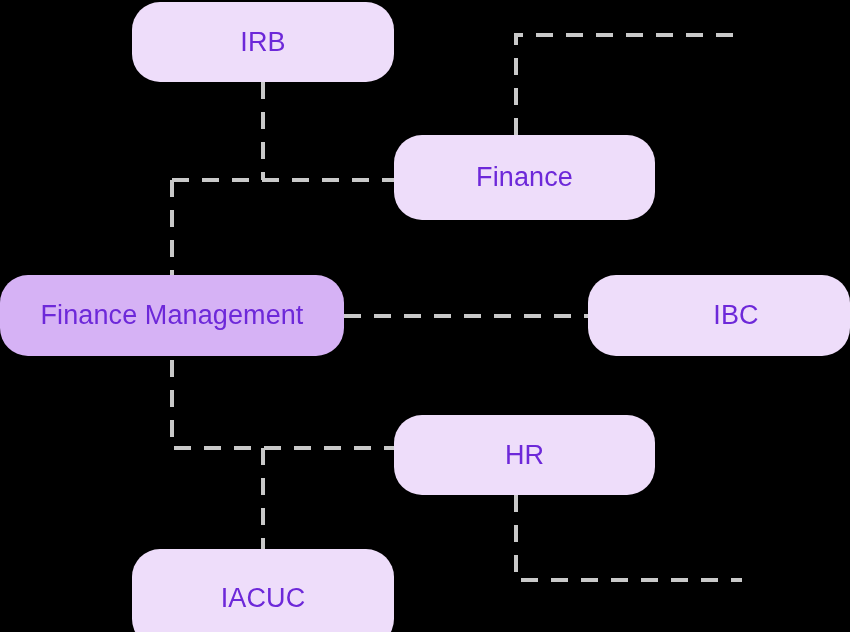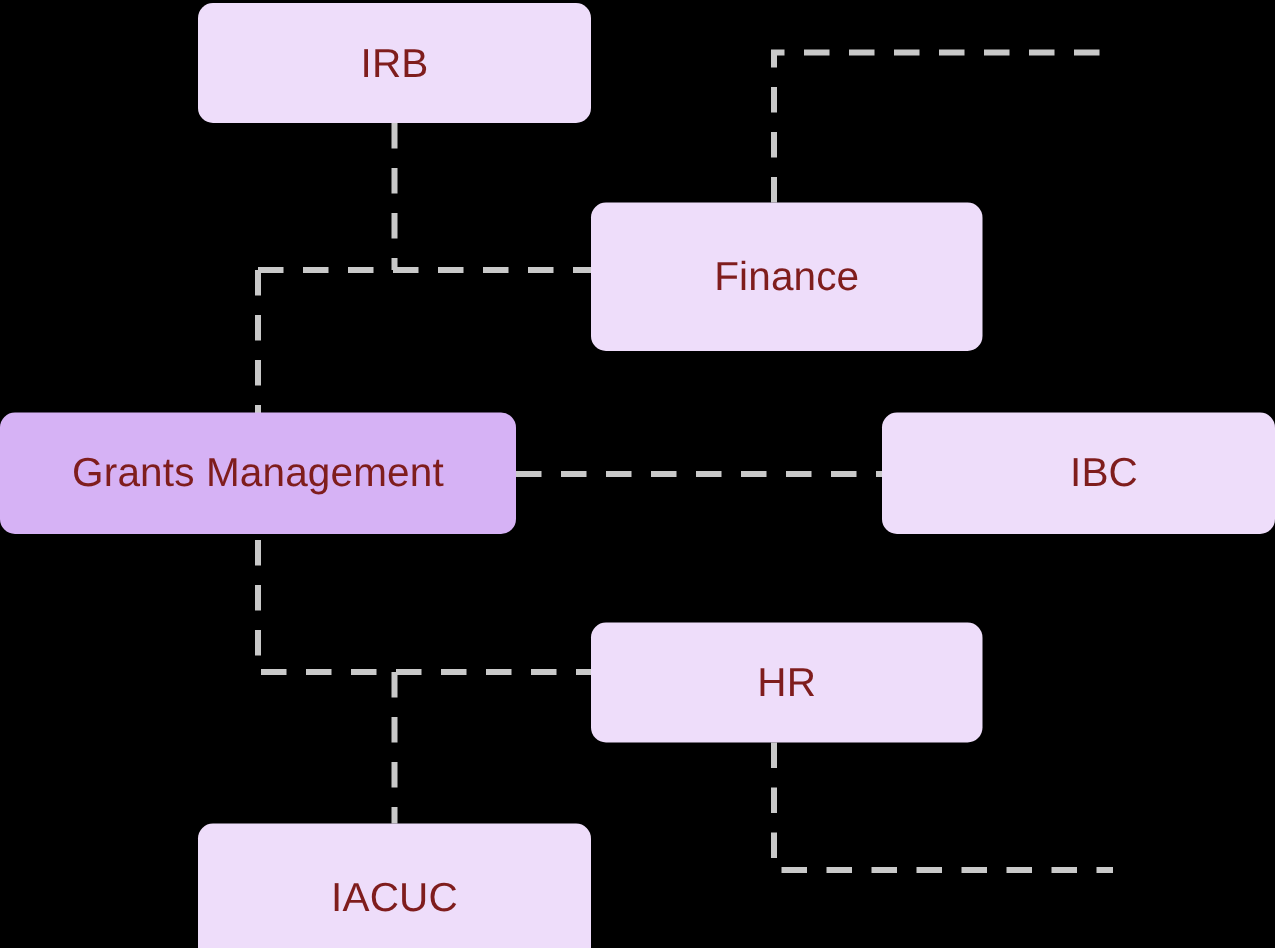--- a/index.html
+++ b/index.html
@@ -22,22 +22,22 @@
     width: 850px;
     height: 632px;
     pointer-events: none;
   }
   .node {
     position: absolute;
     box-sizing: border-box;
     display: flex;
     align-items: center;
     justify-content: center;
-    border-radius: 10px;
-    color: #7f1d1d;
+    border-radius: 28px;
+    color: #6d28d9;
     font-size: 27px;
     line-height: 1;
     letter-spacing: 0.1px;
     white-space: nowrap;
     user-select: none;
   }
 </style>
 </head>
 <body style="background: rgb(0, 0, 0);">
 
@@ -47,25 +47,25 @@
       <path d="M 172 180 L 172 448 L 394 448" fill="none" stroke="#c9c9c9" stroke-width="4" stroke-linecap="butt" stroke-dasharray="17 13"></path>
       <path d="M 344 316 L 588 316" fill="none" stroke="#c9c9c9" stroke-width="4" stroke-linecap="butt" stroke-dasharray="17 13"></path>
       <path d="M 263 448 L 263 549" fill="none" stroke="#c9c9c9" stroke-width="4" stroke-linecap="butt" stroke-dasharray="17 13"></path>
       <path d="M 516 135 L 516 35 L 742 35" fill="none" stroke="#c9c9c9" stroke-width="4" stroke-linecap="butt" stroke-dasharray="17 13"></path>
       <path d="M 516 495 L 516 580 L 742 580" fill="none" stroke="#c9c9c9" stroke-width="4" stroke-linecap="butt" stroke-dasharray="17 13"></path>
     </svg>
   <div id="node-layer">
       <div class="node" style="left: 132px; top: 2px; width: 262px; height: 80px; background: rgb(238, 221, 250);">
         <span>IRB</span>
       </div>
-      <div class="node" style="left: 394px; top: 135px; width: 261px; height: 99px; background: rgb(238, 221, 250);">
+      <div class="node" style="left: 394px; top: 135px; width: 261px; height: 85px; background: rgb(238, 221, 250);">
         <span>Finance</span>
       </div>
       <div class="node" style="left: 0px; top: 275px; width: 344px; height: 81px; background: rgb(214, 178, 245);">
-        <span>Grants Management</span>
+        <span>Finance Management</span>
       </div>
       <div class="node" style="left: 588px; top: 275px; width: 262px; height: 81px; background: rgb(238, 221, 250); padding-left: 34px;">
         <span>IBC</span>
       </div>
       <div class="node" style="left: 394px; top: 415px; width: 261px; height: 80px; background: rgb(238, 221, 250); align-items: center;">
         <span>HR</span>
       </div>
       <div class="node" style="left: 132px; top: 549px; width: 262px; height: 98px; background: rgb(238, 221, 250);">
         <span>IACUC</span>
       </div>

